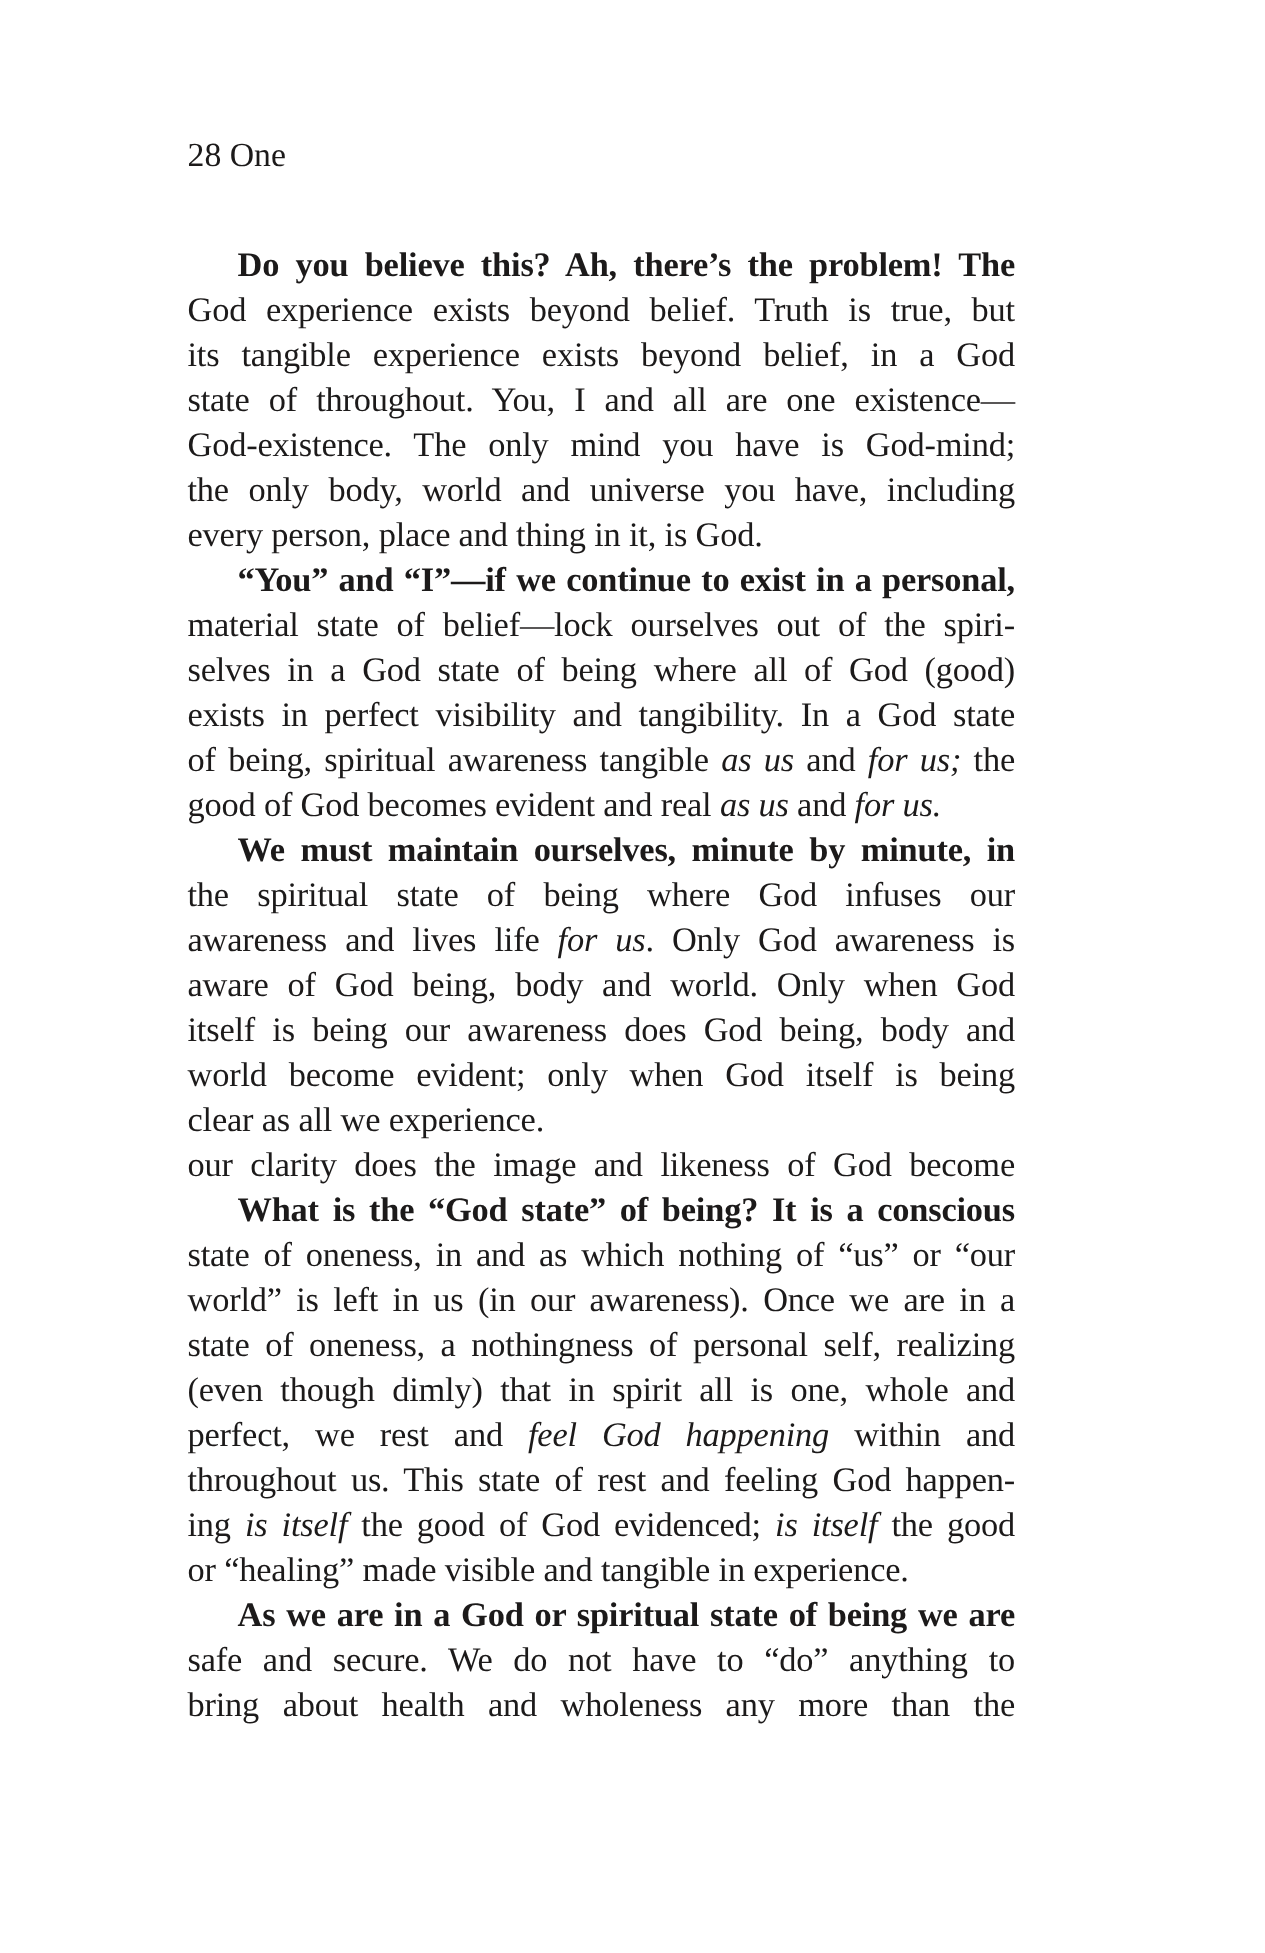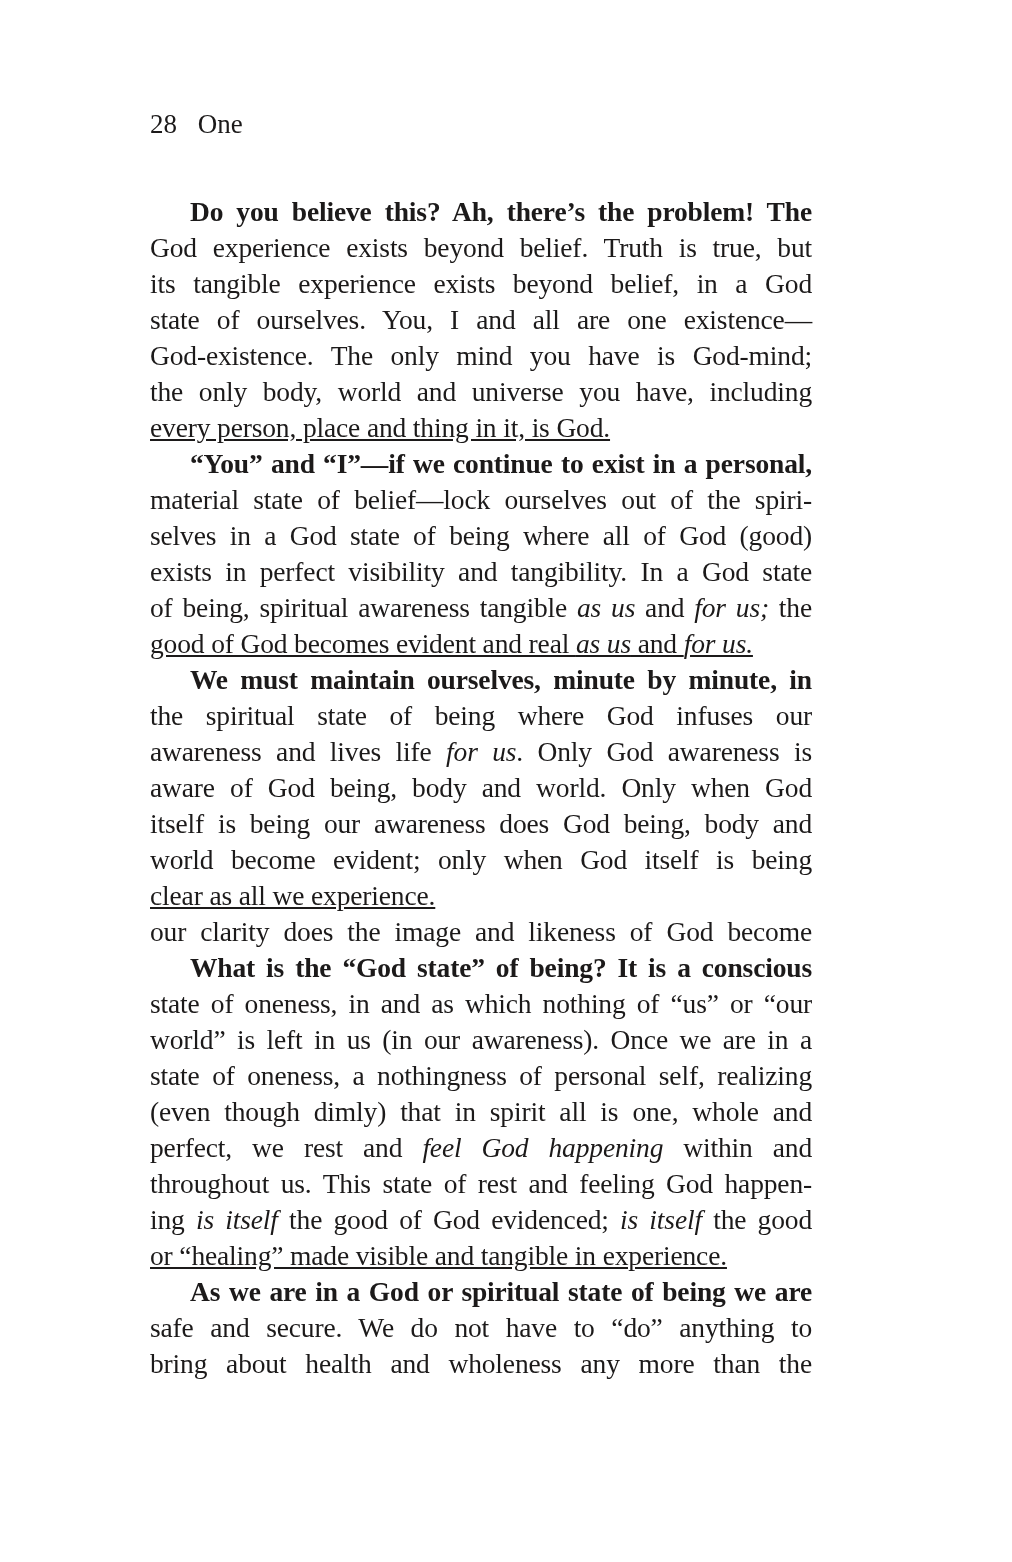--- a/index.html
+++ b/index.html
@@ -17,21 +17,20 @@
     }
     .running-head {
       position: absolute;
       left: 150px;
       top: 106px;
       font-size: 27px;
       line-height: 36px;
       white-space: nowrap;
     }
     .running-head .page-num {
-      margin-right: 14px;
     }
     .running-head .chapter {
     }
     .text-block {
       position: absolute;
       left: 150px;
       top: 194px;
       width: 662px;
     }
     .line {
@@ -43,21 +42,20 @@
       text-align: justify;
       text-align-last: justify;
       letter-spacing: -0.15px;
     }
     .line.indent {
       padding-left: 40px;
       font-weight: bold;
     }
     .line.last {
       text-align-last: left;
-      text-decoration: underline;
     }
     .line em {
       font-style: italic;
     }
     .seg {
       display: inline;
     }
   </style>
 </head>
 <body>
@@ -65,21 +63,21 @@
 <div class="running-head">
   <span class="page-num">28</span>
   <span class="chapter">One</span>
 </div>
 
 <div class="text-block" id="text-block">
     <div>
       <span class="line indent"><span class="seg">Do you believe this? Ah, there’s the problem! The</span></span>
       <span class="line"><span class="seg">God experience exists beyond belief. Truth is true, but</span></span>
       <span class="line"><span class="seg">its tangible experience exists beyond belief, in a God</span></span>
-      <span class="line"><span class="seg">state of ourselves. You, I and all are one existence—</span></span>
+      <span class="line"><span class="seg">state of throughout. You, I and all are one existence—</span></span>
       <span class="line"><span class="seg">God-existence. The only mind you have is God-mind;</span></span>
       <span class="line"><span class="seg">the only body, world and universe you have, including</span></span>
       <span class="line last"><span class="seg">every person, place and thing in it, is God.</span></span>
     </div>
     <div>
       <span class="line indent"><span class="seg">“You” and “I”—if we continue to exist in a personal,</span></span>
       <span class="line"><span class="seg">material state of belief—lock ourselves out of the spiri-</span></span>
       <span class="line"><span class="seg">selves in a God state of being where all of God (good)</span></span>
       <span class="line"><span class="seg">exists in perfect visibility and tangibility. In a God state</span></span>
       <span class="line"><span class="seg">of being, spiritual awareness tangible </span><em class="seg">as us</em><span class="seg"> and </span><em class="seg">for us;</em><span class="seg"> the</span></span>

